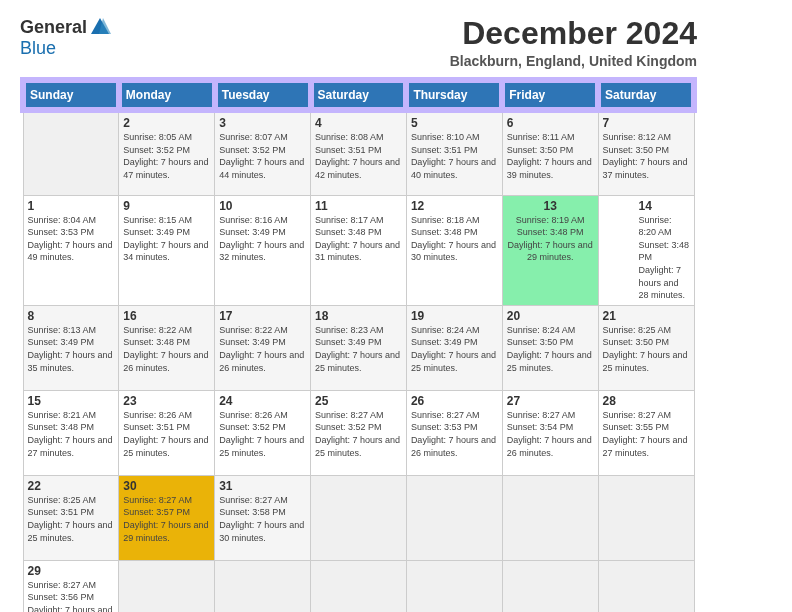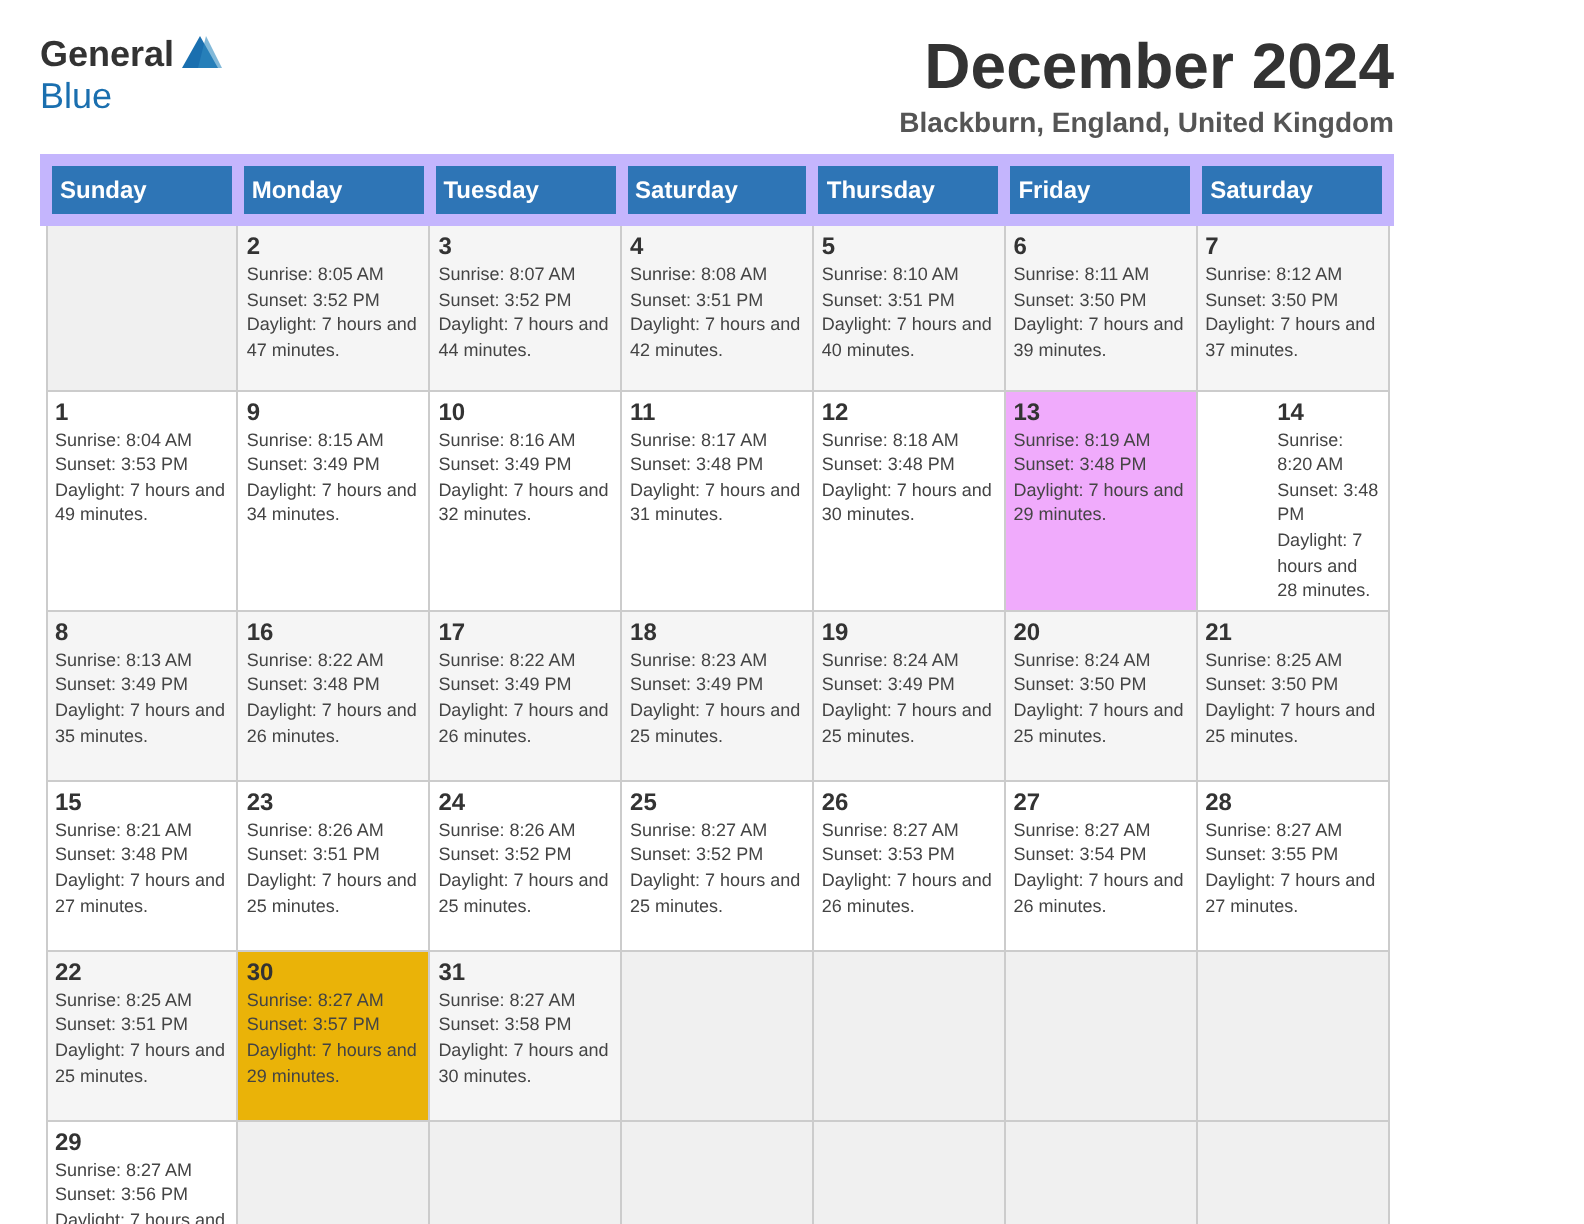--- a/index.html
+++ b/index.html
@@ -187,21 +187,21 @@
             <div class="day-info">Sunrise: 8:16 AM<br>Sunset: 3:49 PM<br>Daylight: 7 hours and 32 minutes.</div>
           </td>
           <td style="background: rgb(255, 255, 255);">
             <span class="day-num">11</span>
             <div class="day-info">Sunrise: 8:17 AM<br>Sunset: 3:48 PM<br>Daylight: 7 hours and 31 minutes.</div>
           </td>
           <td style="background: rgb(255, 255, 255);">
             <span class="day-num">12</span>
             <div class="day-info">Sunrise: 8:18 AM<br>Sunset: 3:48 PM<br>Daylight: 7 hours and 30 minutes.</div>
           </td>
-          <td style="background: #f0abfc;">
+          <td style="background: #86efac; text-align: center;">
             <span class="day-num">13</span>
             <div class="day-info">Sunrise: 8:19 AM<br>Sunset: 3:48 PM<br>Daylight: 7 hours and 29 minutes.</div>
           </td>
           <td style="background: rgb(255, 255, 255); padding-left: 40px;">
             <span class="day-num">14</span>
             <div class="day-info">Sunrise: 8:20 AM<br>Sunset: 3:48 PM<br>Daylight: 7 hours and 28 minutes.</div>
           </td>
         </tr>
         <tr>
           <td style="background: rgb(245, 245, 245);">

